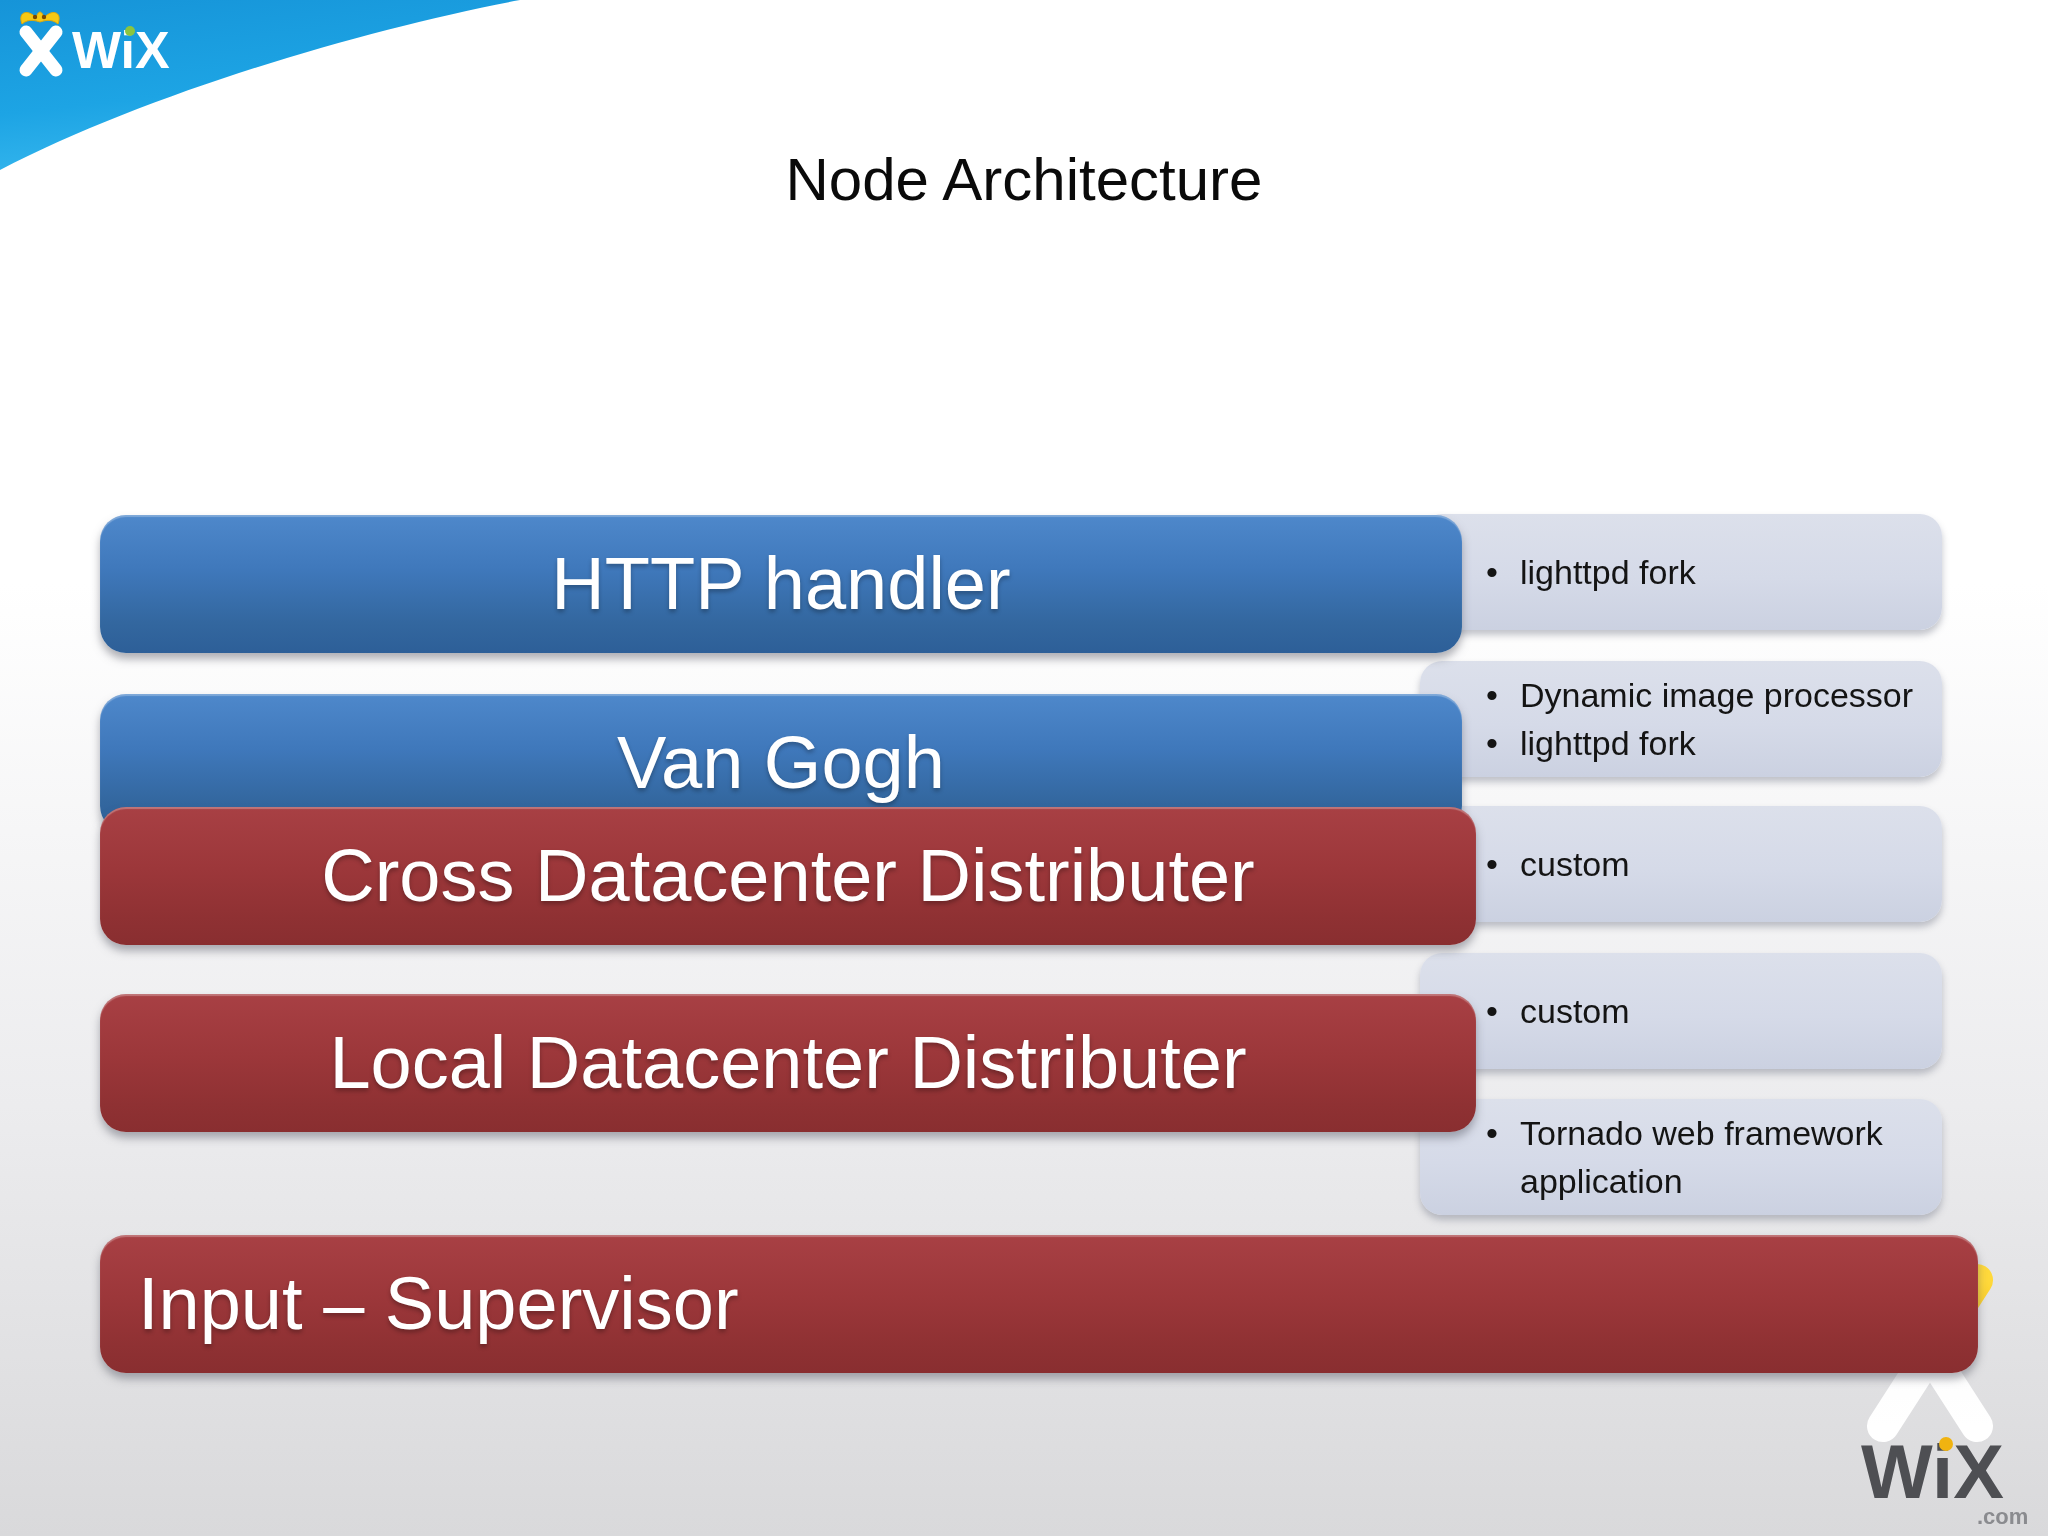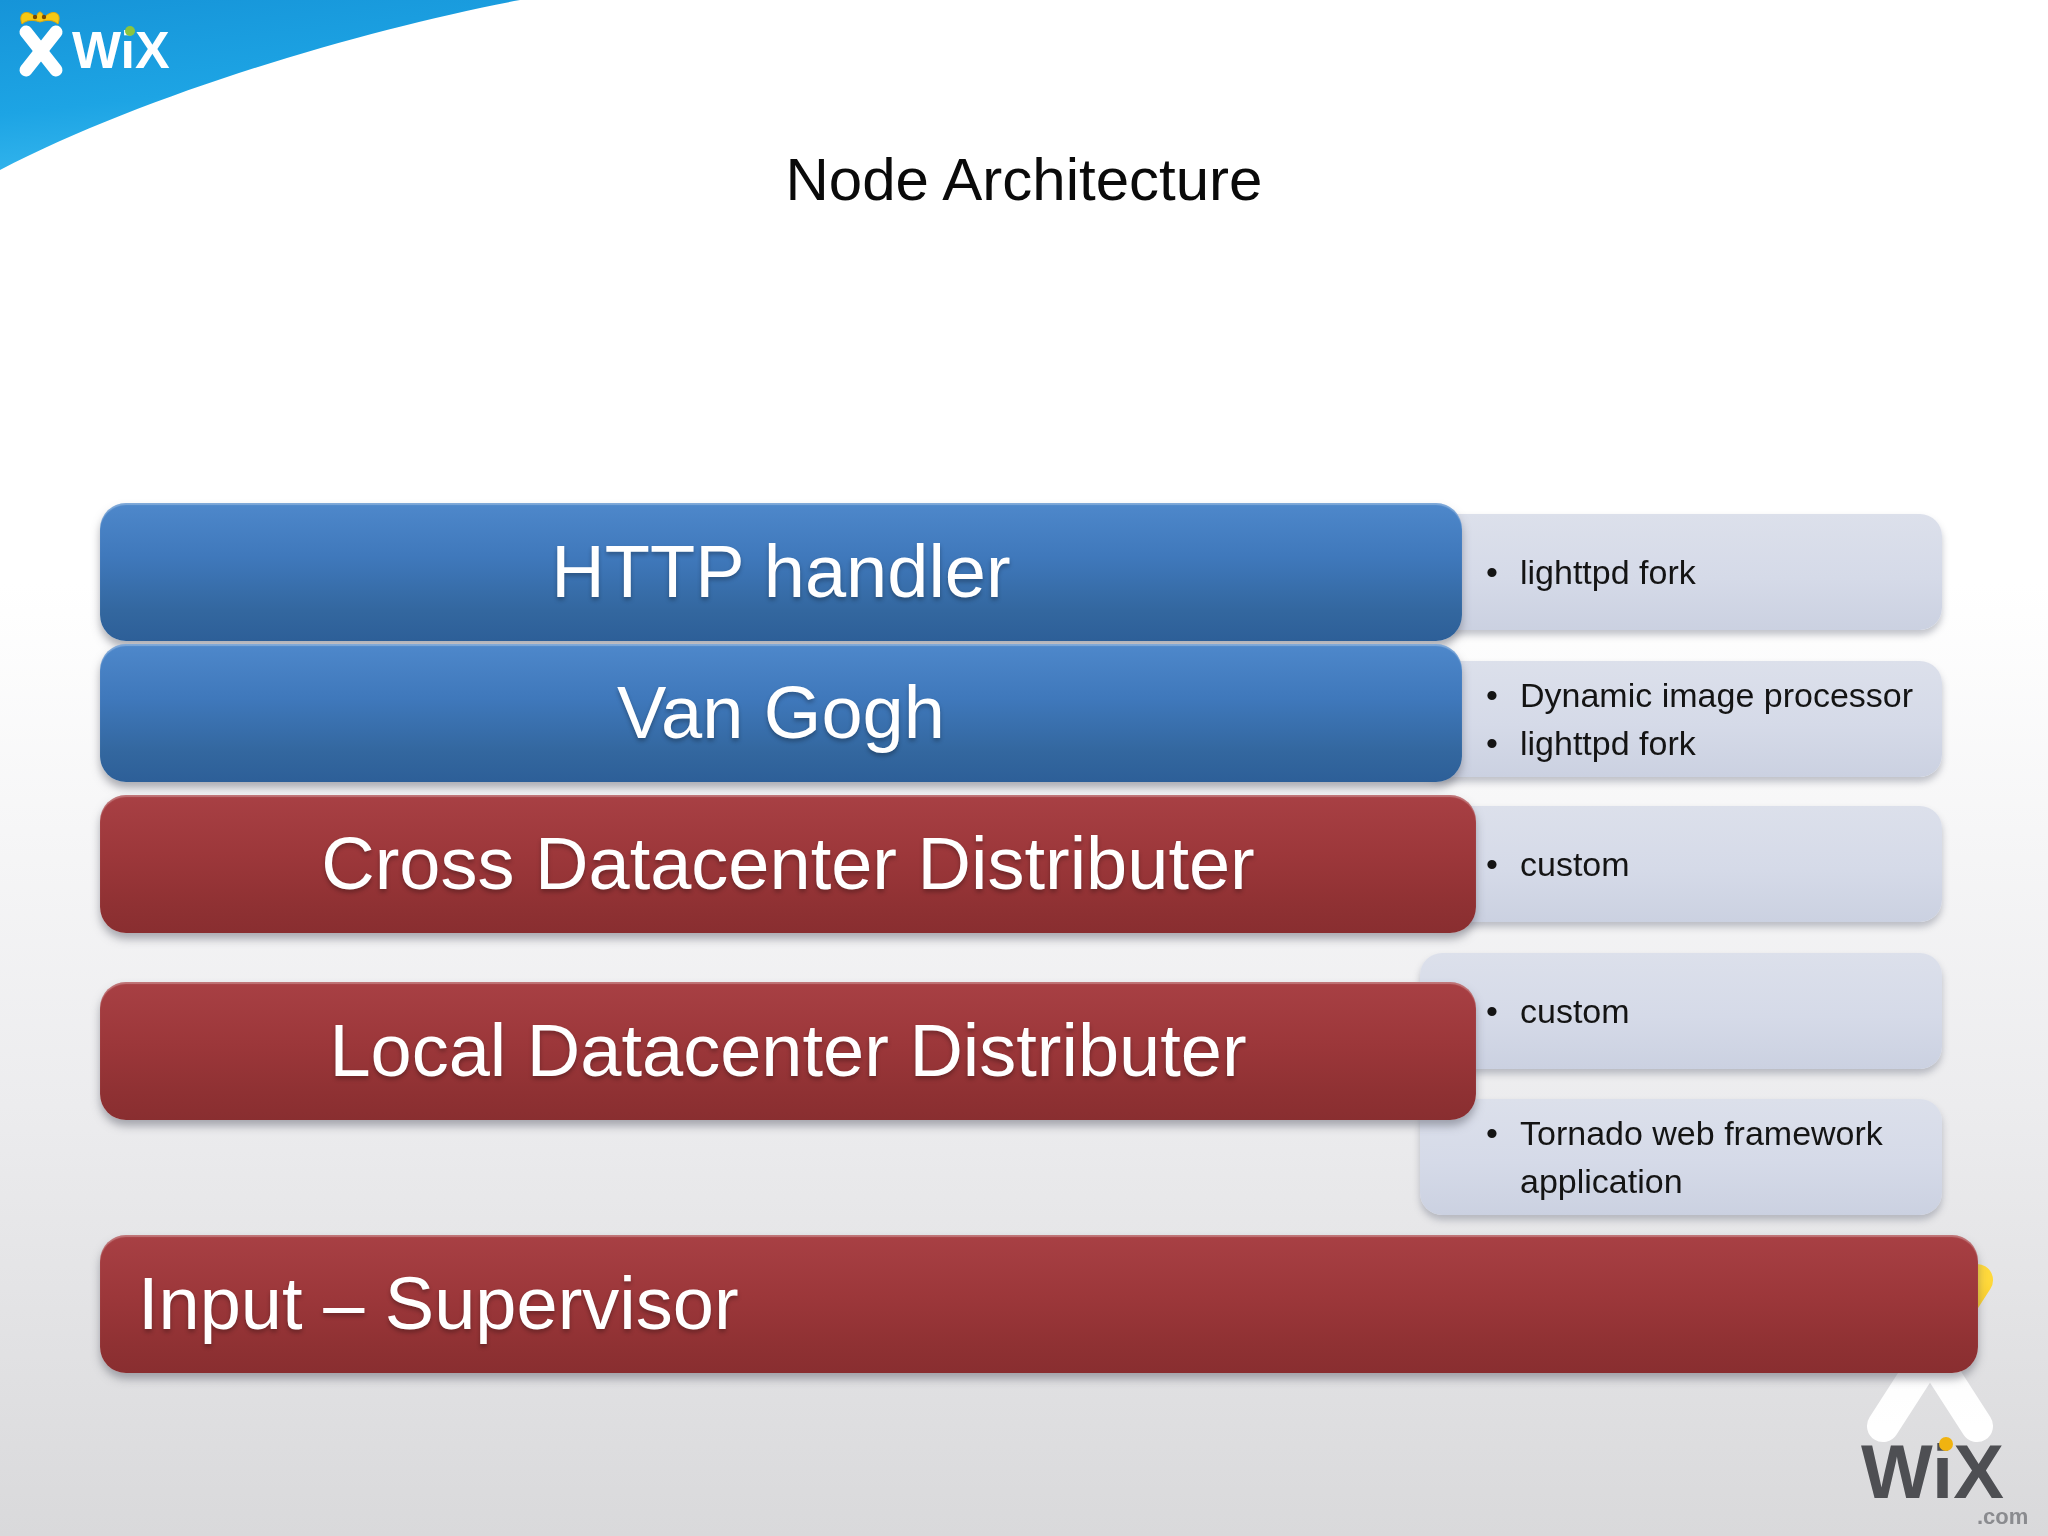--- a/index.html
+++ b/index.html
@@ -17,21 +17,21 @@
     position:absolute;left:100px;height:138px;border-radius:26px;z-index:2;
     display:flex;align-items:center;color:#fff;
     box-shadow:0 6px 9px rgba(95,98,110,.5), inset 0 2px 1px rgba(255,255,255,.28);
   }
   .bar.blue{background:linear-gradient(180deg,#4e88cb 0%,#3f78bb 40%,#33679f 78%,#2d5f98 100%);}
   .bar.red {background:linear-gradient(180deg,#a84044 0%,#9c373a 45%,#8f3133 80%,#892e30 100%);}
   .bar.w-full{width:1840px;}
   .bar.w-blue{width:1362px;}
   .bar.w-red{width:1376px;}
   .bar.align-left{padding-left:38px;}
-  .bar.align-center{justify-content:center;}
+  .bar.align-center{justify-content:center;margin-top:12px;}
   .bar-label{
     font-size:74px;line-height:1;white-space:nowrap;
     text-shadow:0 3px 4px rgba(0,0,0,.28);
   }
   .note{
     position:absolute;left:1420px;width:522px;height:116px;border-radius:22px;z-index:1;
     background:linear-gradient(180deg,#dce0eb 0%,#d5dae8 55%,#cbd1e1 100%);
     box-shadow:0 5px 7px rgba(120,124,140,.45);
     display:flex;flex-direction:column;justify-content:center;
     padding-left:66px;box-sizing:border-box;
@@ -124,21 +124,21 @@
       <span class="note-bullet">•</span>
       <span class="note-text">Tornado web framework application</span>
     </div>
   </div>
 
 
   <div class="bar blue w-blue align-center" style="top:503px">
     <span class="bar-label">HTTP handler</span>
   </div>
 
-  <div class="bar blue w-blue align-center" style="top:644px">
+  <div class="bar blue w-blue align-center" style="top:682px">
     <span class="bar-label">Van Gogh</span>
   </div>
 
   <div class="bar red w-red align-center" style="top:795px">
     <span class="bar-label">Cross Datacenter Distributer</span>
   </div>
 
   <div class="bar red w-red align-center" style="top:982px">
     <span class="bar-label">Local Datacenter Distributer</span>
   </div>

